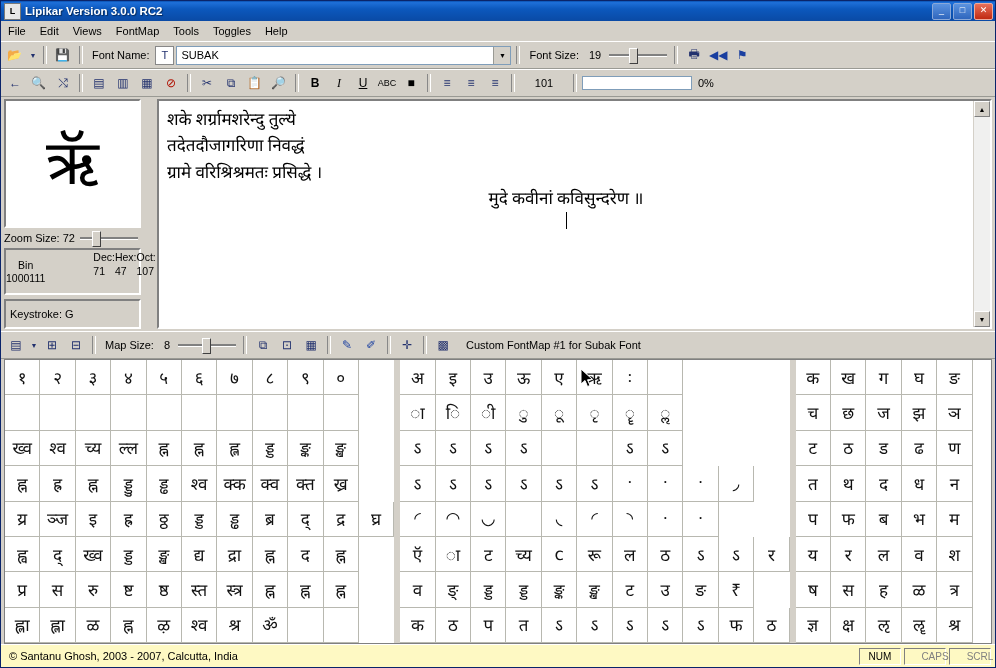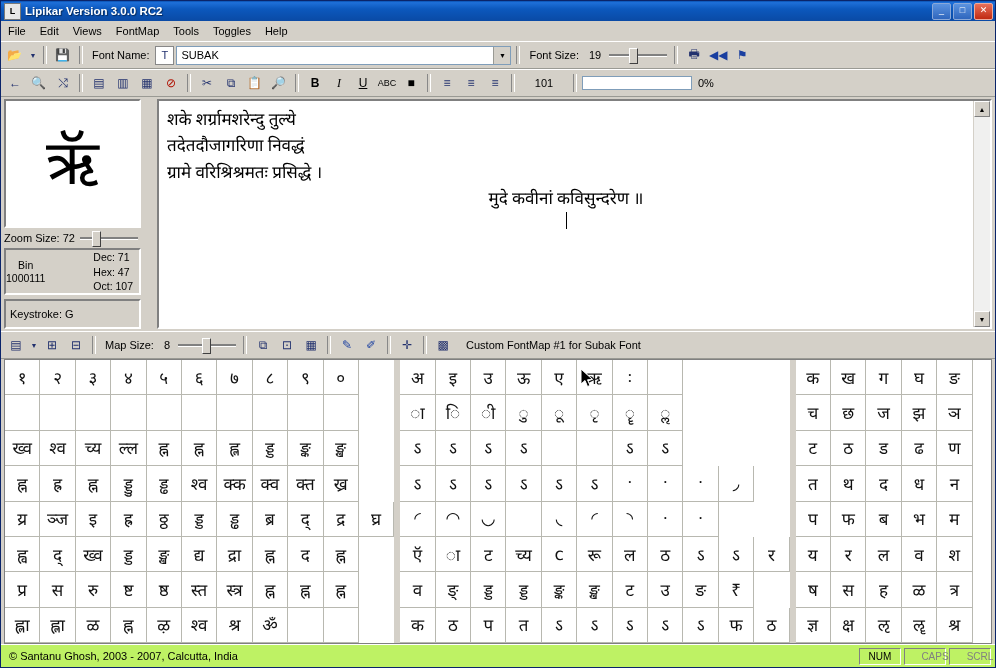--- a/index.html
+++ b/index.html
@@ -177,22 +177,22 @@
     font-size: 10.5px;
   }
   .infobox .left {
     flex: 1;
     display: flex; flex-direction: column;
     align-items: center; justify-content: center;
     line-height: 1.2;
   }
   .infobox .right {
     width: 62px;
-    display: flex; flex-direction: column;
-    justify-content: flex-end;
+    display: flex; 
+    justify-content: flex-start;
     line-height: 1.35;
     margin-left: 48px;
   }
   .keystroke {
     margin-top: 4px;
     border: 2px solid;
     border-color: #808080 #fff #fff #808080;
     background: #d4d0c8;
     height: 32px;
     display: flex; align-items: center;
@@ -282,21 +282,21 @@
     overflow: hidden;
   }
   .cell.empty { color: transparent; }
   .groupsep { width: 6px; background: #d4d0c8; }
 
   
   .statusbar {
     position: absolute;
     left: 0; right: 0; bottom: 0;
     height: 22px;
-    background: #bef264;
+    background: #fef9c3;
     border-top: 1px solid #fff;
     display: flex;
     align-items: center;
     padding: 0 4px;
   }
   .statusbar .copy {
     flex: 1;
     font-size: 11px;
     padding-left: 4px;
   }

